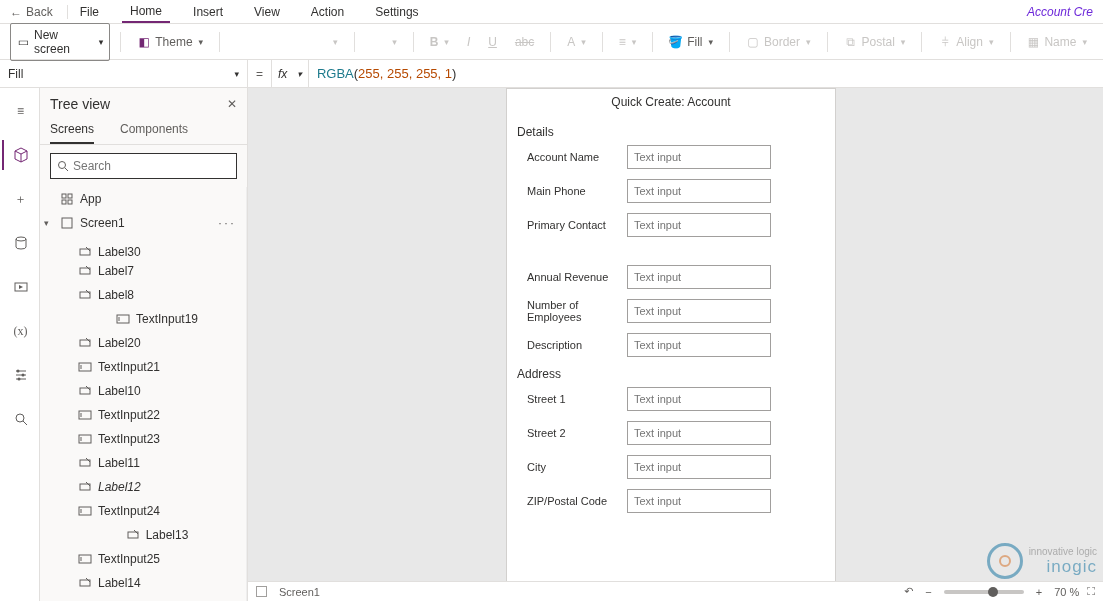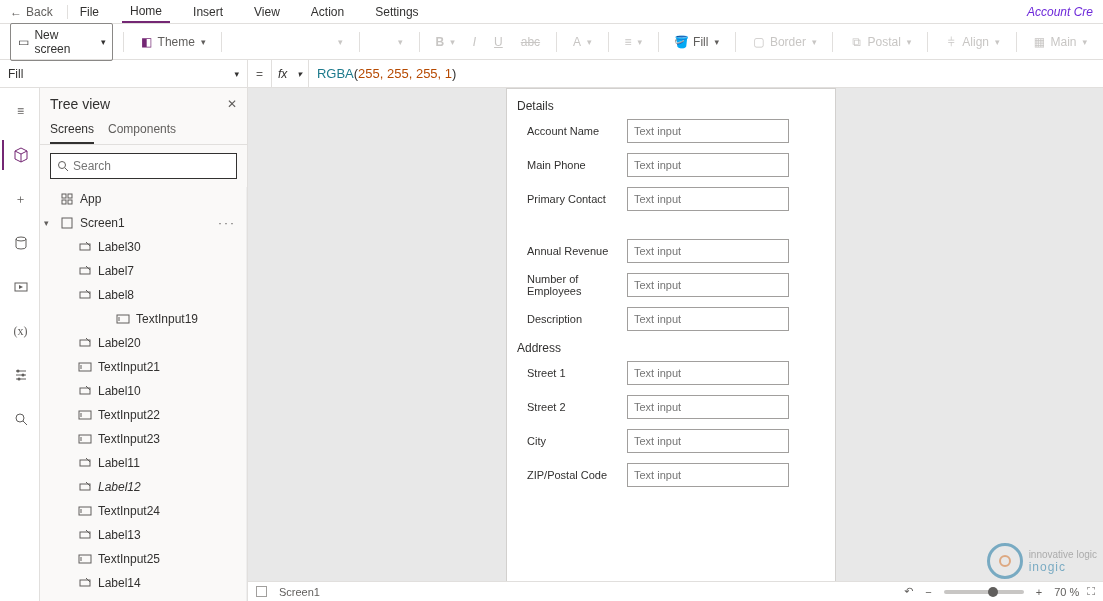--- a/index.html
+++ b/index.html
@@ -37,57 +37,57 @@
   
   
   .leftrail { width: 40px; border-right: 1px solid #e1dfdd; display: flex; flex-direction: column; align-items: center; padding-top: 8px; gap: 14px; }
   .leftrail .rail-item { width: 36px; height: 30px; display: flex; align-items: center; justify-content: center; cursor: pointer; color: #605e5c; border-left: 2px solid transparent; }
   .leftrail .rail-item.active { border-left: 2px solid #742774; color: #742774; }
   
   
   .treepanel { width: 208px; border-right: 1px solid #e1dfdd; background: #faf9f8; display: flex; flex-direction: column; }
   .treepanel .tp-header { display: flex; align-items: center; justify-content: space-between; padding: 8px 10px 4px 10px; gap: 18px; }
   .treepanel .tp-header .title { font-size: 14px; font-weight: 400; }
-  .treepanel .tp-tabs { display: flex; gap: 14px; padding: 0 10px; border-bottom: 1px solid #e1dfdd; }
+  .treepanel .tp-tabs { display: flex; gap: 26px; padding: 0 10px; border-bottom: 1px solid #e1dfdd; }
   .treepanel .tp-tab { padding: 6px 0; cursor: pointer; color: #605e5c; }
   .treepanel .tp-tab.active { border-bottom: 2px solid #323130; color: #323130; }
   .treepanel .tp-search { margin: 8px 10px; }
   .treepanel .tp-search .searchbox { display: flex; align-items: center; border: 1px solid #323130; height: 26px; padding: 0 6px; background: #fff; }
   .treepanel .tp-search input { border: none; flex: 1; outline: none; font-size: 12px; }
   .treepanel .tree { flex: 1; overflow-y: auto; border-right: 1px solid #eee; }
   .treepanel .tree-row { display: flex; align-items: center; height: 24px; padding: 0 10px; gap: 6px; cursor: pointer; position: relative; }
   .treepanel .tree-row .node-icon { width: 14px; height: 14px; display: flex; align-items: center; justify-content: center; color: #605e5c; }
   .treepanel .tree-row .more { margin-left: auto; color: #605e5c; letter-spacing: 2px; display: none; }
   .treepanel .tree-row.sel .more { display: inline; }
   .treepanel .tree-row .chevron { width: 10px; font-size: 9px; color: #605e5c; }
   
   
   .canvas-wrap { flex: 1; background: #e8e8e8; position: relative; overflow: hidden; }
   .canvas { position: absolute; left: 258px; top: 0; width: 330px; height: 520px; background: #fff; border: 1px solid #d2d0ce; }
   .canvas .form-title { text-align: center; padding: 6px; font-size: 12px; }
   .canvas .section-label { font-size: 12px; margin: 10px 0 6px 10px; }
   .canvas .form-row { display: flex; align-items: center; margin-bottom: 10px; padding: 0 10px; }
   .canvas .form-row .lbl { width: 110px; font-size: 11px; color: #323130; padding-left: 10px; }
   .canvas .form-row .inp { flex: 1; }
-  .canvas .form-row .inp input { width: 162px; height: 24px; border: 1px solid #a19f9d; padding: 0 6px; font-size: 11px; color: #605e5c; }
+  .canvas .form-row .inp input { width: 144px; height: 24px; border: 1px solid #a19f9d; padding: 0 6px; font-size: 11px; color: #605e5c; }
   .canvas .gap { height: 18px; }
   
   
   .canvas-status { position: absolute; bottom: 0; left: 0; right: 0; height: 20px; background: #fff; border-top: 1px solid #e1dfdd; display: flex; align-items: center; padding: 0 8px; gap: 8px; font-size: 11px; color: #605e5c; }
   .canvas-status .spacer { flex: 1; }
   .canvas-status .zoom-btn { cursor: pointer; padding: 0 4px; }
   .canvas-status .slider { width: 80px; height: 4px; background: #c8c6c4; position: relative; border-radius: 2px; }
   .canvas-status .slider .thumb { position: absolute; left: 55%; top: -3px; width: 10px; height: 10px; border-radius: 50%; background: #605e5c; }
   
   
   .watermark { position: absolute; right: 6px; bottom: 22px; opacity: 0.5; display: flex; align-items: center; gap: 6px; pointer-events: none; }
   .watermark .ring { width: 36px; height: 36px; border: 3px solid #0b6e9e; border-radius: 50%; display: flex; align-items: center; justify-content: center; }
   .watermark .ring .inner { width: 12px; height: 12px; border: 2px solid #d46a1c; border-radius: 50%; }
   .watermark .txt { display: flex; flex-direction: column; font-size: 10px; color: #6f6f6f; }
-  .watermark .txt .brand { color: #0b6e9e; font-size: 12px; letter-spacing: 1px; }
+  .watermark .txt .brand { color: #0b6e9e; font-size: 17px; letter-spacing: 1px; text-align: right; }
   
   .screen-checkbox { width: 11px; height: 11px; border: 1px solid #a19f9d; display: inline-block; margin-right: 4px; }
 </style>
 </head>
 <body>
 
 <div class="menubar">
   <div class="back">
     <span>←</span>
     <span>Back</span>
@@ -162,21 +162,21 @@
   </div>
   <div class="vsep"></div>
   <div class="btn disabled">
     <span class="icon-box">⫩</span>
     <span>Align</span>
     <span class="chev">▾</span>
   </div>
   <div class="vsep"></div>
   <div class="btn disabled">
     <span class="icon-box">▦</span>
-    <span>Main</span>
+    <span>Name</span>
     <span class="chev">▾</span>
   </div>
 </div>
 
 <div class="formulabar">
   <div class="prop-select">
     <span>Fill</span>
     <span class="chev" style="font-size:9px">▾</span>
   </div>
   <div class="eq">=</div>
@@ -264,21 +264,21 @@
         <div class="tree-row sel" style="padding-left: 4px;">
           <span class="chevron">▾</span>
           <span class="node-icon">
             <svg width="12" height="12">
               <rect x="1" y="1" width="10" height="10" fill="none" stroke="#605e5c"></rect>
             </svg>
           </span>
           <span>Screen1</span>
           <span class="more">···</span>
         </div>
-        <div class="tree-row" style="padding-left: 22px;">
+        <div class="tree-row" style="padding-left: 22px; align-items: flex-end;">
           <span class="chevron"></span>
           <span class="node-icon">
             <svg width="12" height="12">
               <rect x="1" y="3" width="10" height="6" fill="none" stroke="#605e5c"></rect>
               <path d="M7 1 L11 5" stroke="#605e5c"></path>
             </svg>
           </span>
           <span>Label30</span>
         </div>
         <div class="tree-row" style="padding-left: 22px;">
@@ -384,21 +384,21 @@
         <div class="tree-row" style="padding-left: 22px; text-align: center;">
           <span class="chevron"></span>
           <span class="node-icon">
             <svg width="14" height="10">
               <rect x="1" y="1" width="12" height="8" fill="none" stroke="#605e5c"></rect>
               <path d="M3 3 L3 7" stroke="#605e5c"></path>
             </svg>
           </span>
           <span>TextInput24</span>
         </div>
-        <div class="tree-row" style="padding-left: 22px;">
+        <div class="tree-row" style="padding-left: 22px; justify-content: center;">
           <span class="chevron"></span>
           <span class="node-icon">
             <svg width="12" height="12">
               <rect x="1" y="3" width="10" height="6" fill="none" stroke="#605e5c"></rect>
               <path d="M7 1 L11 5" stroke="#605e5c"></path>
             </svg>
           </span>
           <span>Label13</span>
         </div>
         <div class="tree-row" style="padding-left: 22px;">
@@ -424,20 +424,21 @@
         <div class="tree-row" style="padding-left: 22px;">
           <span class="chevron"></span>
           <span class="node-icon"></span>
           <span>Label15</span>
         </div>
       </div>
   </div>
 
   <div class="canvas-wrap">
     <div class="canvas">
+      <div class="form-title">Quick Create: Account</div>
       <div id="form-sections">
           <div class="section-label">Details</div>
           <div class="form-row">
             <div class="lbl">Account Name</div>
             <div class="inp"><input type="text" placeholder="Text input" style=""></div>
           </div>
           <div class="form-row">
             <div class="lbl">Main Phone</div>
             <div class="inp"><input type="text" placeholder="Text input" style=""></div>
           </div>

